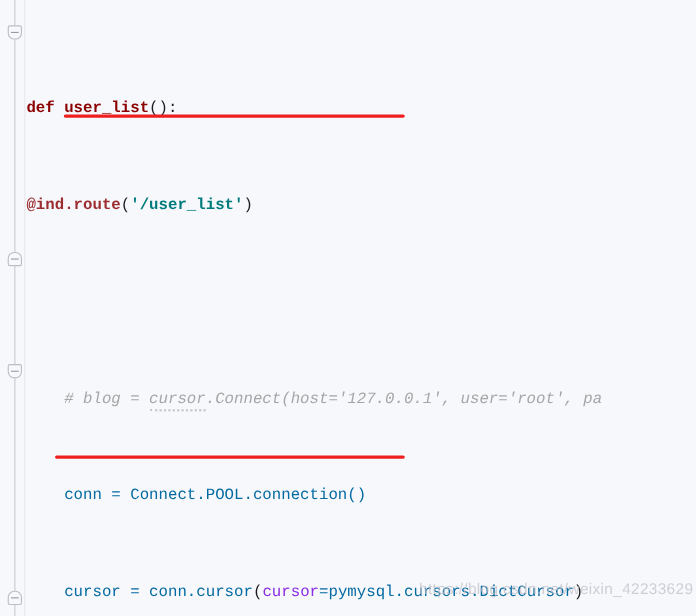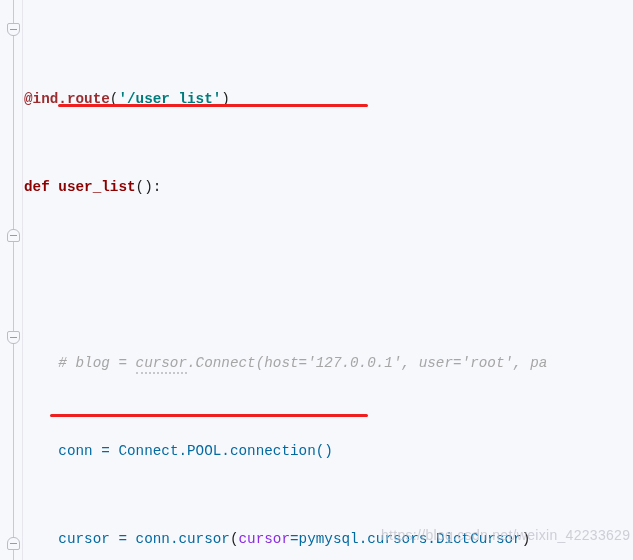--- a/index.html
+++ b/index.html
@@ -125,23 +125,23 @@
     <div class="fold-line" style="top:242px;height:89px;"></div>
     <div class="fold-marker start" style="top:331px;"></div>
     <div class="fold-line" style="top:344px;height:193px;"></div>
     <div class="fold-marker end" style="top:537px;"></div>
     <div class="fold-line" style="top:550px;height:10px;"></div>
   </div>
 
   <div class="code">
 
     
+    <div class="line"><span class="kw">def</span><span class="plain"> </span><span class="fname">user_list</span><span class="punct">()</span><span class="punct">:</span></div>
+
     <div class="line"><span class="deco">@ind.route</span><span class="punct">(</span><span class="strb">'/user_list'</span><span class="punct">)</span></div>
-
-    <div class="line"><span class="kw">def</span><span class="plain"> </span><span class="fname">user_list</span><span class="punct">()</span><span class="punct">:</span></div>
 
     <div class="line">&nbsp;</div>
 
     <div class="line"><span class="comment">    </span><span class="comment"># blog = </span><span class="comment squiggle">cursor</span><span class="comment">.Connect(host='127.0.0.1', user='root', pa</span></div>
 
     <div class="line"><span class="plain">    </span><span class="plain">conn</span><span class="plain"> = </span><span class="plain">Connect.POOL.connection()</span></div>
 
     <div class="line"><span class="plain">    </span><span class="plain">cursor</span><span class="plain"> = </span><span class="plain">conn.cursor</span><span class="punct">(</span><span class="kwarg">cursor</span><span class="plain">=</span><span class="plain">pymysql.cursors.DictCursor</span><span class="punct">)</span></div>
 
     

